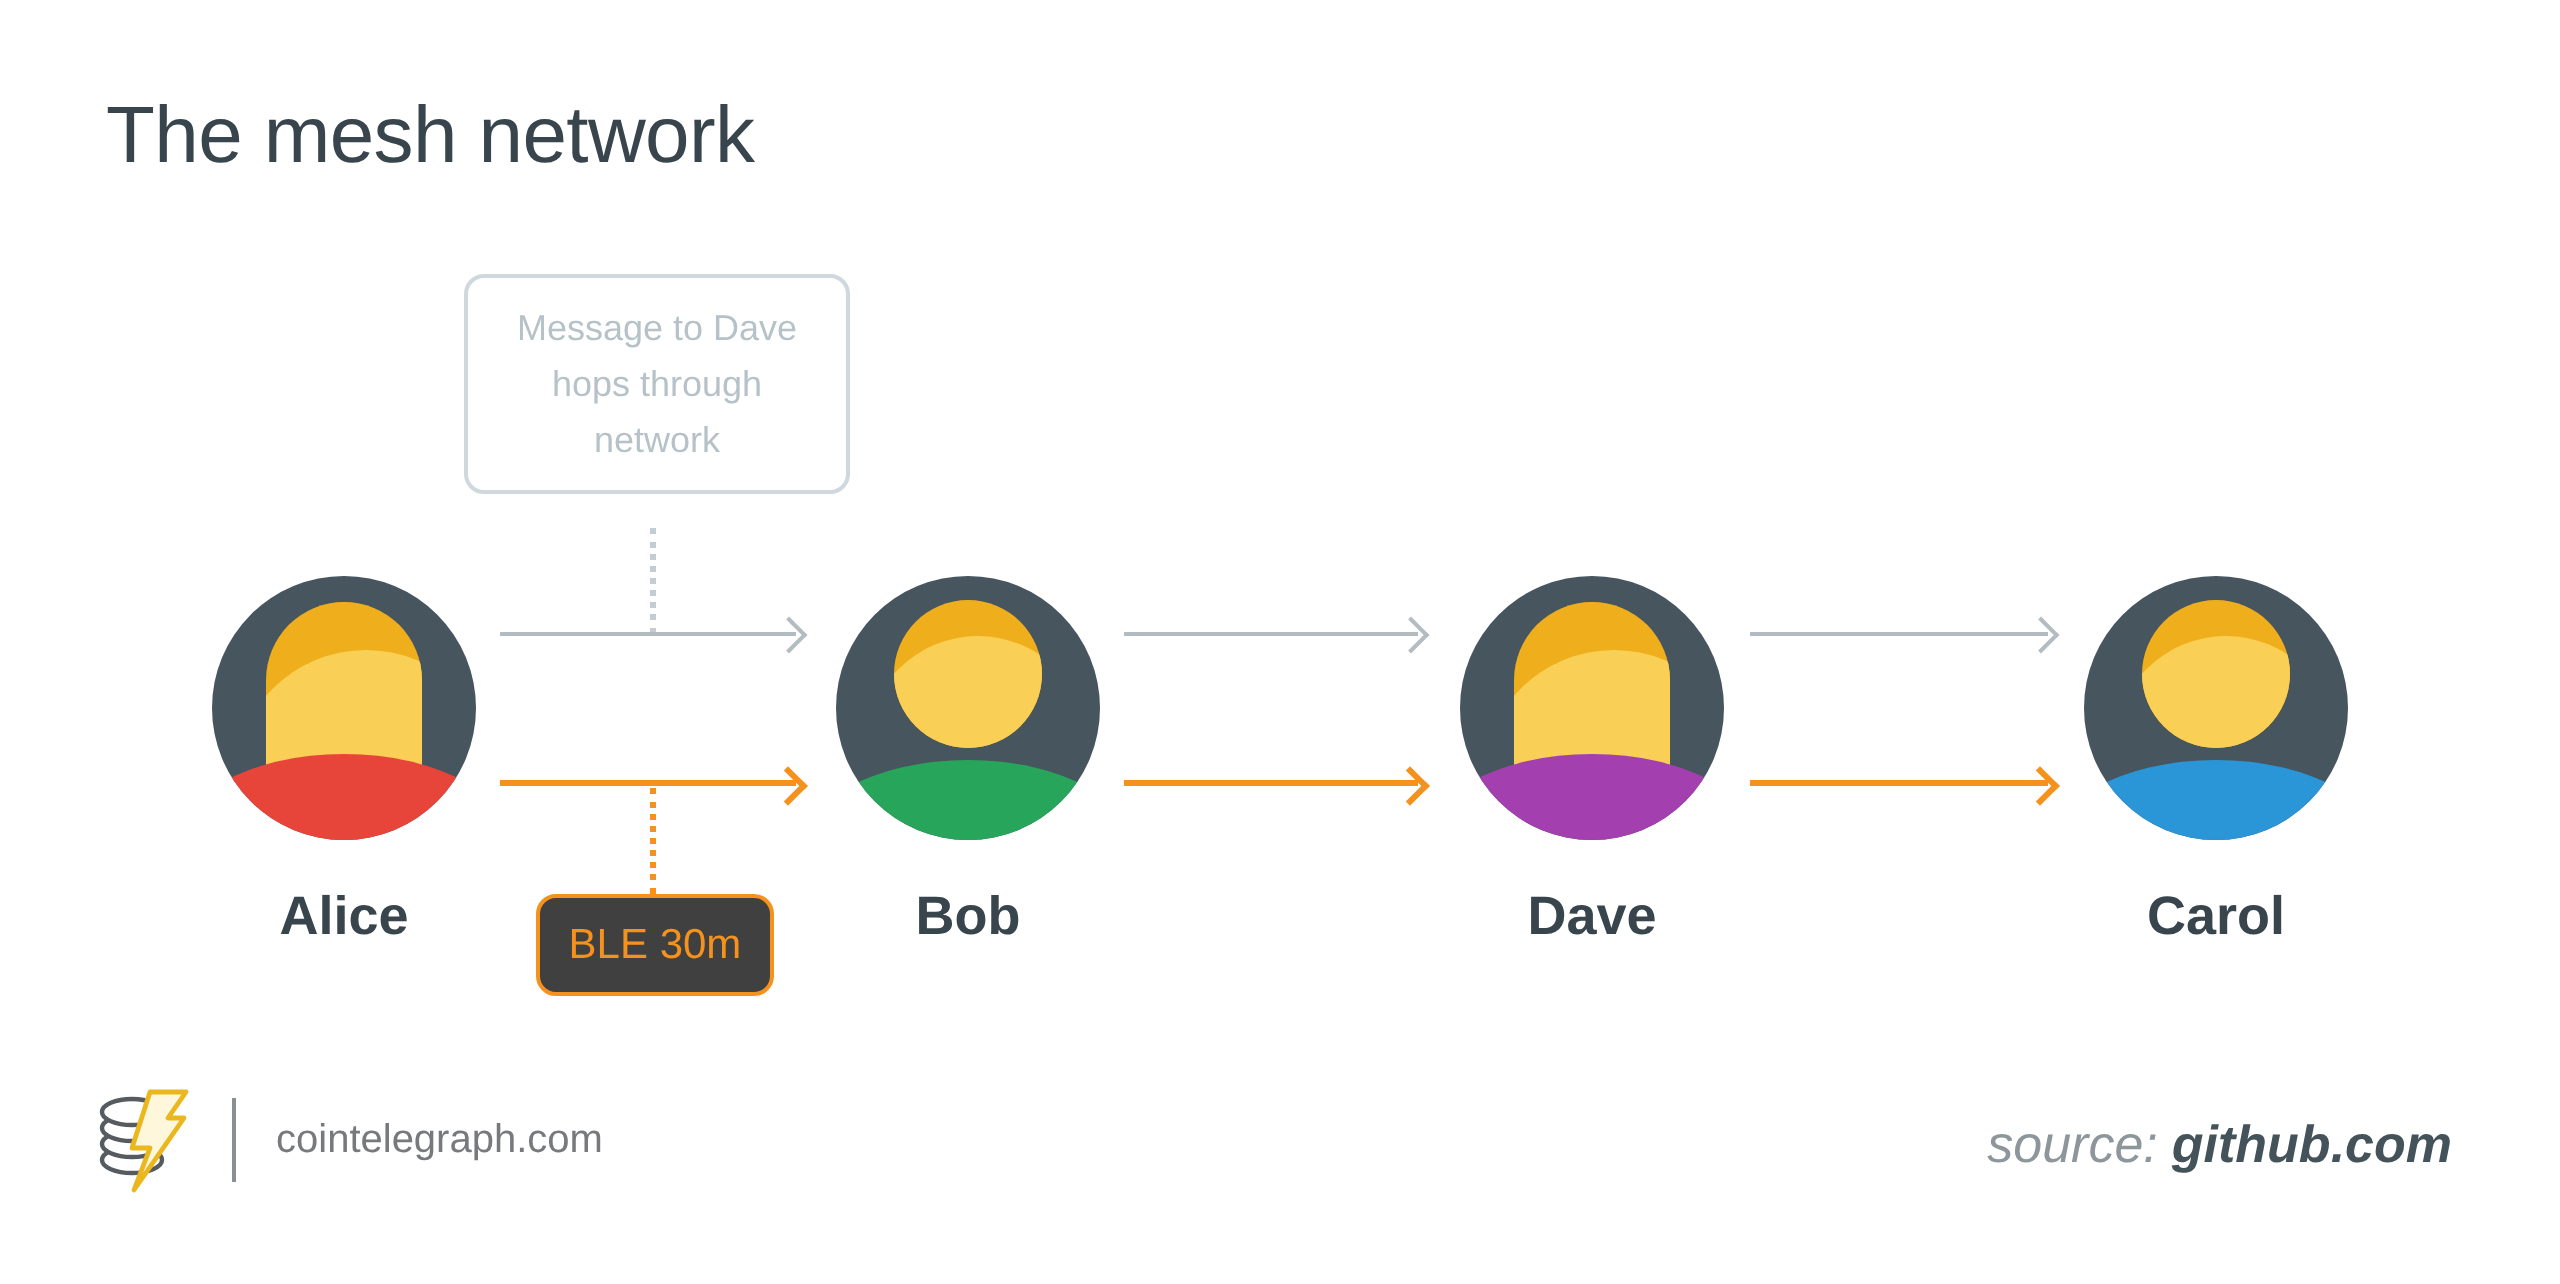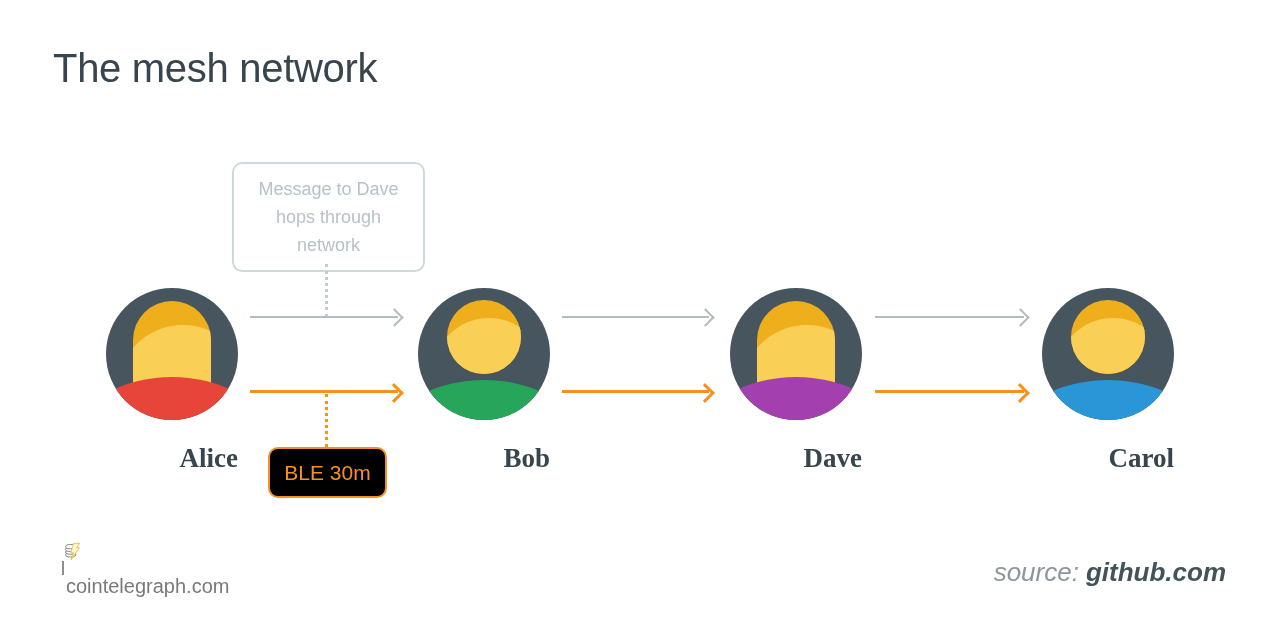--- a/index.html
+++ b/index.html
@@ -7,21 +7,21 @@
     position:relative; width:1280px; height:642px; background:#ffffff;
     font-family:"Liberation Sans","DejaVu Sans",sans-serif; overflow:hidden;
   }
   
   .page-title {
     position:absolute; left:53px; top:46px;
     font-size:40px; font-weight:400; letter-spacing:-0.3px; color:var(--ink);
   }
   
   .callout {
-    position:absolute; left:232px; top:162px; width:193px; height:110px;
+    position:absolute; left:232px; top:137px; width:193px; height:110px;
     box-sizing:border-box; border:2px solid var(--callout-border); border-radius:10px;
     background:#fff; display:flex; align-items:center; justify-content:flex-start;
     text-align:center; padding:0 13px;
     color:var(--callout-text); font-size:18px; line-height:28px;
   }
   
   .dotted { position:absolute; width:0; }
   .dotted.gray   { left:325px; top:264px; height:53px; border-left:3px dotted var(--dot-gray); }
   .dotted.orange { left:325px; top:394px; height:53px; border-left:3px dotted var(--orange); }
   
@@ -43,46 +43,46 @@
   .g1 { left:250px; top:316px; width:148px; }
   .g2 { left:562px; top:316px; width:147px; }
   .g3 { left:875px; top:316px; width:149px; }
   .o1 { left:250px; top:390px; width:148px; }
   .o2 { left:562px; top:390px; width:147px; }
   .o3 { left:875px; top:390px; width:149px; }
   
   .ble-badge {
     position:absolute; left:268px; top:447px; width:119px; height:51px;
     box-sizing:border-box; border:2px solid var(--orange); border-radius:10px;
-    background:#000000; display:flex; align-items:center; justify-content:center;
+    background:#404040; display:flex; align-items:center; justify-content:center;
     color:var(--orange); font-size:21px;
   }
   
   .nodes-row { position:absolute; left:0; top:0; width:100%; height:100%; }
-  .node { position:absolute; top:288px; width:132px; text-align:right;font-family:Liberation Serif, serif; }
+  .node { position:absolute; top:288px; width:132px; text-align:center; }
   .node:nth-child(1){ left:106px; }
   .node:nth-child(2){ left:418px; }
   .node:nth-child(3){ left:730px; }
   .node:nth-child(4){ left:1042px; }
   .avatar {
     width:132px; height:132px; border-radius:50%; background:var(--slate);
     overflow:hidden; position:relative;
   }
   .head { position:absolute; background:var(--hair); overflow:hidden; }
   .node.female .head { left:27px; top:13px; width:78px; height:88px; border-radius:39px 39px 0 0; }
   .node.male   .head { left:29px; top:12px; width:74px; height:74px; border-radius:50%; }
   .head::after { content:""; position:absolute; border-radius:50%; background:var(--face); }
   .node.female .head::after { width:132px; height:132px; left:-16px; top:24px; }
   .node.male   .head::after { width:112px; height:112px; left:-14px; top:18px; }
   .shoulders { position:absolute; border-radius:50%; background:var(--shoulder,#ccc); }
   .node.female .shoulders { left:-20px; top:89px; width:172px; height:96px; }
   .node.male   .shoulders { left:-20px; top:92px; width:172px; height:96px; }
   .node-label { margin-top:23px; font-size:27px; font-weight:700; color:var(--ink); }
   
-  .footer-left { position:absolute; left:46px; top:542px; height:56px; display:flex; align-items:flex-start;flex-direction:column; }
+  .footer-left { position:absolute; left:46px; top:542px; height:56px; display:flex; align-items:center; }
   .brand-divider { width:2px; height:42px; background:#8a8f93; margin-left:16px; }
   .brand-text { margin-left:20px; font-size:20px; color:var(--footer-gray); }
   .source-line { position:absolute; right:54px; top:557px; font-style:italic; font-size:26px; }
   .source-line .src-label { color:var(--source-label); margin-right:7px; }
   .source-line .src-value { color:var(--source-value); font-weight:700; }
 </style>
 </head>
 <body>
 
 <div class="stage">

